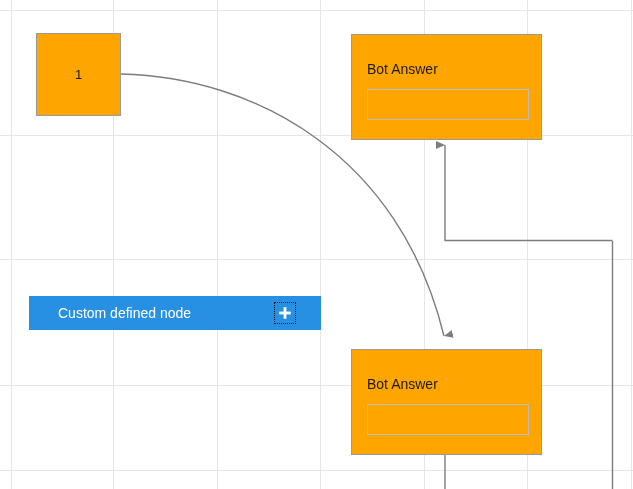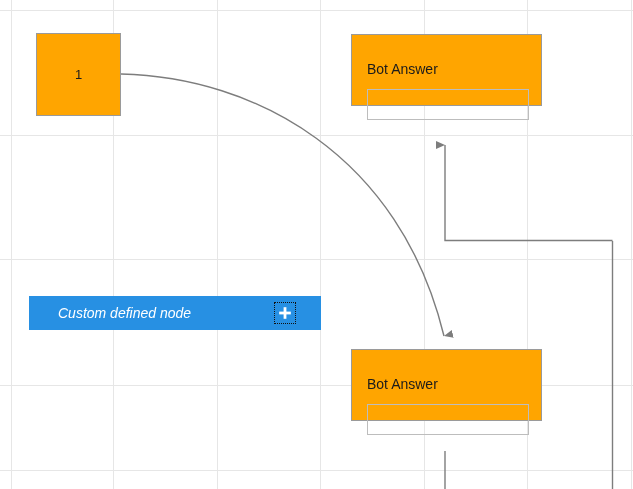--- a/index.html
+++ b/index.html
@@ -62,21 +62,21 @@
     align-items: center;
     justify-content: center;
   }
   .node-num-label {
     font-size: 13px;
     color: #1b1b1b;
     line-height: 1;
   }
   .node-bot {
     width: 191px;
-    height: 72px;
+    height: 106px;
     left: 351px;
   }
   #bot-answer-node-1 { top: 34px; }
   #bot-answer-node-2 { top: 349px; }
   .node-title {
     position: absolute;
     left: 15px;
     top: 27px;
     font-size: 14px;
     color: #1b1b1b;
@@ -98,21 +98,20 @@
     position: absolute;
     box-sizing: border-box;
     left: 29px;
     top: 296px;
     width: 292px;
     height: 34px;
     background: #2790E3;
     display: flex;
     align-items: center;
     cursor: pointer;
-    font-style: italic;
   }
   #custom-node-label {
     color: #ffffff;
     font-size: 14px;
     margin-left: 29px;
     line-height: 1;
     white-space: nowrap;
   }
   #add-node-icon {
     position: absolute;

